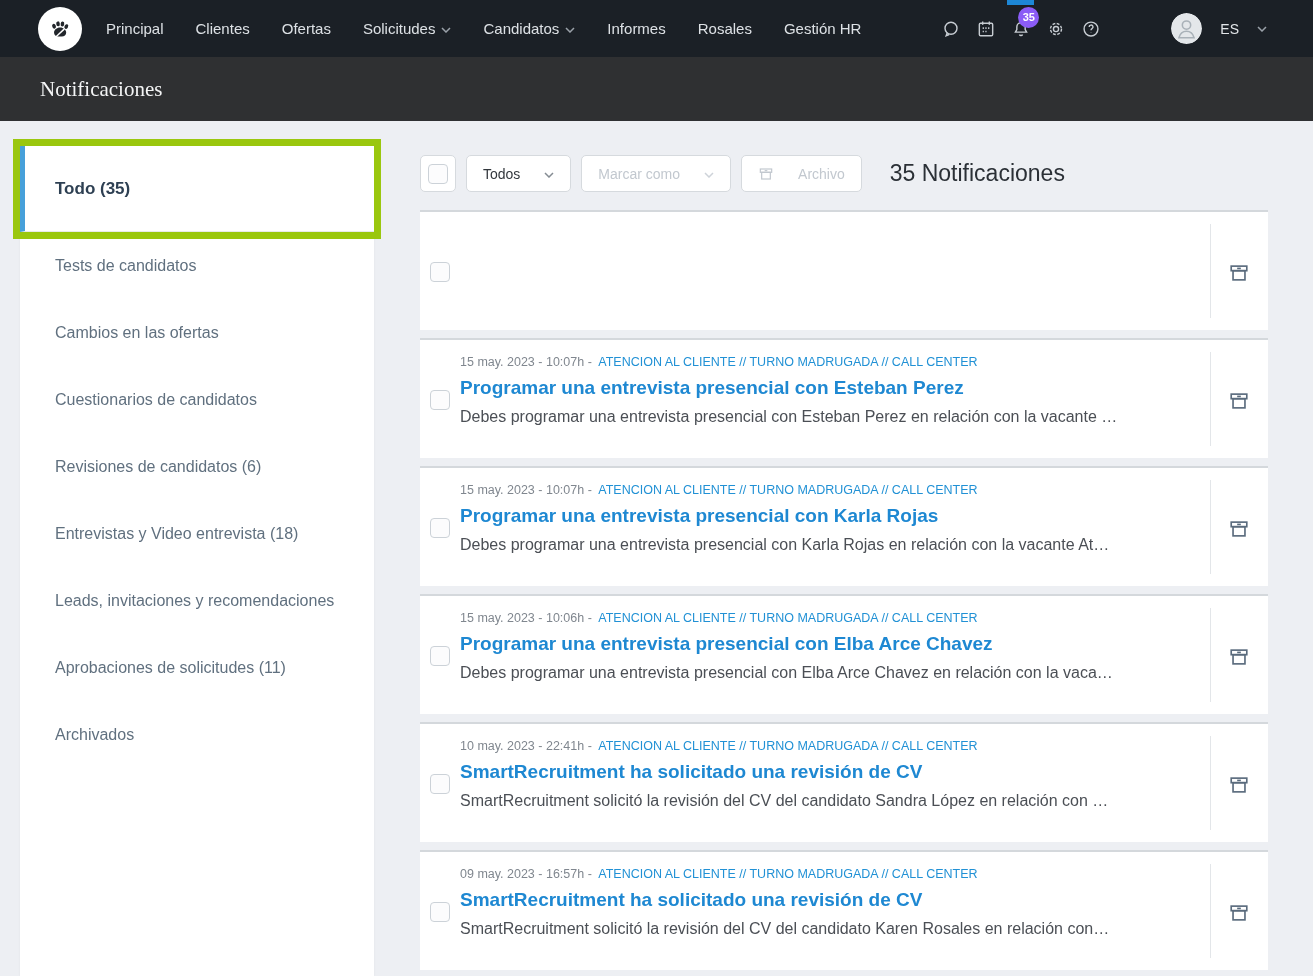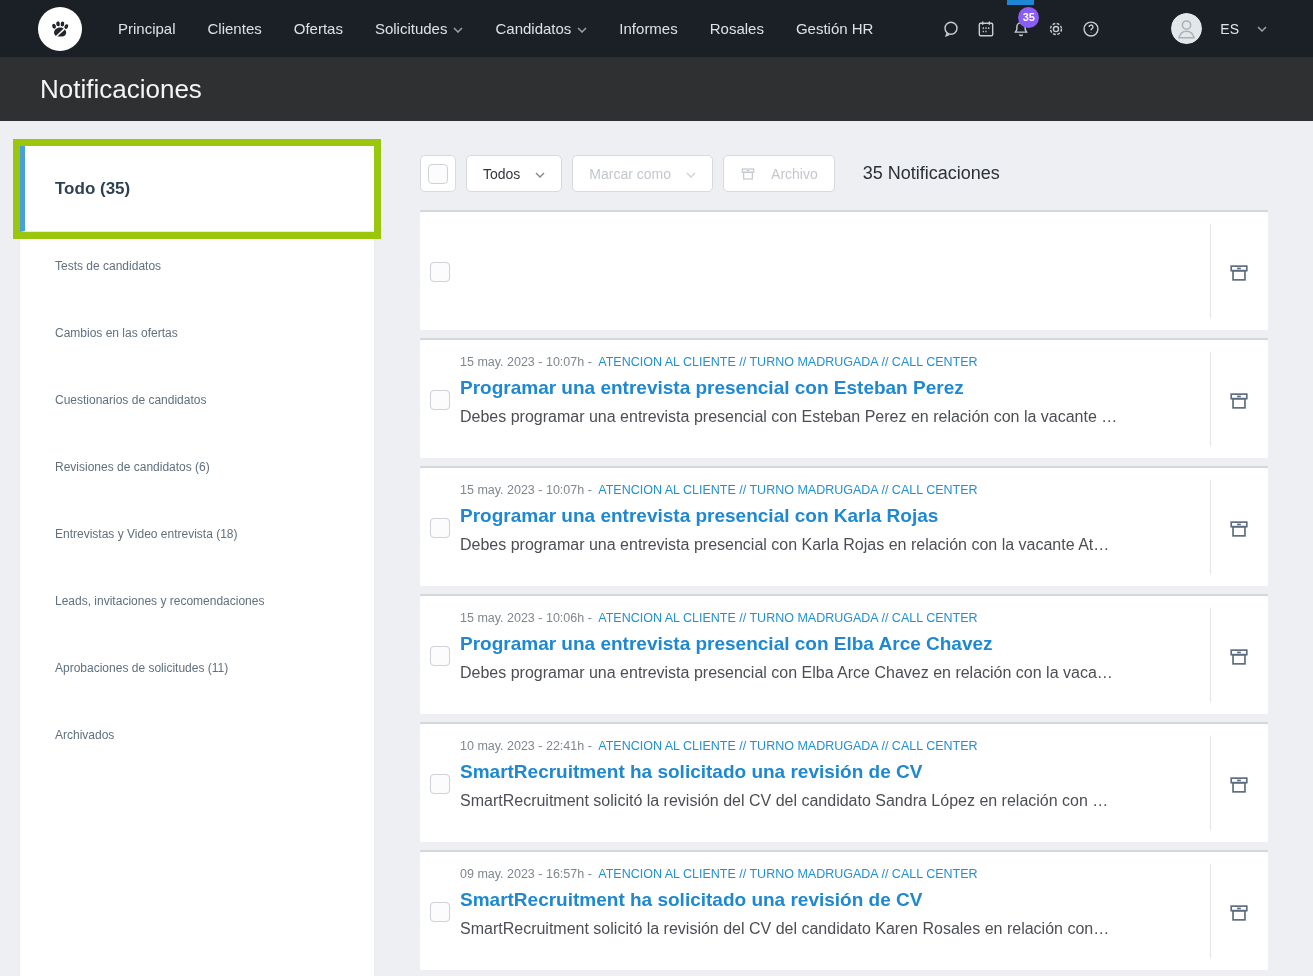--- a/index.html
+++ b/index.html
@@ -5,21 +5,21 @@
   * { margin:0; padding:0; box-sizing:border-box; }
   html,body { width:1313px; height:976px; overflow:hidden;
     font-family:"Liberation Sans","DejaVu Sans",sans-serif;
     background:#edeff3; }
 
   
   .navbar { position:absolute; top:0; left:0; width:1313px; height:57px;
     background:#1b2026; display:flex; align-items:center; }
   .logo { width:44px; height:44px; border-radius:50%; background:#ffffff;
     margin-left:38px; display:flex; align-items:center; justify-content:center; flex:0 0 auto; }
-  .nav-links { display:flex; align-items:center; margin-left:36px; gap:32px; }
+  .nav-links { display:flex; align-items:center; margin-left:24px; gap:32px; }
   .nav-item { color:#dde1e5; font-size:15px; cursor:pointer; white-space:nowrap;
     display:flex; align-items:center; gap:6px; }
   .nav-item .chev { color:#9aa1a9; margin-top:2px; }
   .nav-right { margin-left:auto; display:flex; align-items:center; }
   .nav-icons { display:flex; align-items:center; gap:15px; margin-right:70px; }
   .nav-icon { width:20px; height:20px; color:#c7ccd2; position:relative; cursor:pointer; }
   .nav-icon svg { display:block; }
   .bell-wrap { position:relative; }
   .bell-indicator { position:absolute; top:-19px; left:-4px; width:27px; height:5px;
     background:#1d87d6; }
@@ -28,45 +28,45 @@
     display:flex; align-items:center; justify-content:center; }
   .avatar { width:31px; height:31px; border-radius:50%; overflow:hidden; cursor:pointer; }
   .lang { color:#e2e5e8; font-size:14px; margin-left:18px; margin-right:8px;
     display:flex; align-items:center; gap:18px; cursor:pointer; }
   .lang .chev { color:#9aa1a9; }
   .nav-right-pad { width:38px; }
 
   
   .subheader { position:absolute; top:57px; left:0; width:1313px; height:64px;
     background:#2f3032; display:flex; align-items:center; }
-  .subheader h1 { color:#f4f5f6; font-size:26px; font-weight:400; margin-left:40px; }
+  .subheader h1 { color:#f4f5f6; font-size:21px; font-weight:400; margin-left:40px;font-family:Liberation Serif, serif; }
 
   
   .sidebar { position:absolute; left:20px; top:146px; width:354px; height:830px;
     background:#ffffff; box-shadow:0 0 2px rgba(0,0,0,0.06); }
   .side-item { height:67px; display:flex; align-items:center; padding-left:35px;
-    color:#60707f; font-size:12px; cursor:pointer; position:relative; background:#fff; }
+    color:#60707f; font-size:16px; cursor:pointer; position:relative; background:#fff; }
   .side-item.active { height:86px; font-weight:bold; color:#2e4053; font-size:17px;
     border-left:5px solid #47a0da; border-bottom:1px solid #e7eaec; padding-left:30px;
     box-shadow:0 0 0 7px #9ac70e; z-index:2; }
 
   
   .main { position:absolute; left:420px; top:146px; width:848px; }
   .toolbar { display:flex; align-items:center; margin-top:9px; gap:10px; }
   .tb-btn { height:37px; background:#fff; border:1px solid #d6dade; border-radius:5px;
-    display:flex; align-items:center; justify-content:center; gap:15px; font-size:14px;
+    display:flex; align-items:center; justify-content:center; gap:24px; font-size:14px;
     color:#32373d; cursor:pointer; padding:0 16px;
     font-family:"Liberation Sans","DejaVu Sans",sans-serif; }
   .tb-check-btn { width:36px; padding:0; }
   .checkbox { width:20px; height:20px; border:1px solid #ccd2d8; border-radius:4px;
     background:#fcfcfd; flex:0 0 auto; cursor:pointer; }
   .tb-btn.disabled { color:#c2c8cf; cursor:default; }
   .tb-btn .chev { color:#858c93; margin-top:2px; }
   .tb-btn.disabled .chev { color:#ced3d9; }
-  .tb-count { font-size:18px; color:#2b3036; margin-left:18px; }
+  .tb-count { font-size:23px; color:#2b3036; margin-left:18px; }
 
   
   .cards { margin-top:18px; }
   .card { position:relative; width:848px; height:120px; background:#ffffff;
     border-top:2px solid #d4d8dc; margin-bottom:8px; }
   .card-check { position:absolute; left:10px; top:50px; }
   .card-body { position:absolute; left:40px; top:15px; width:690px; }
   .card-meta { font-size:12.5px; white-space:nowrap; overflow:hidden; }
   .meta-time { color:#80878f; }
   .meta-link { color:#2191d5; cursor:pointer; margin-left:3px; }

